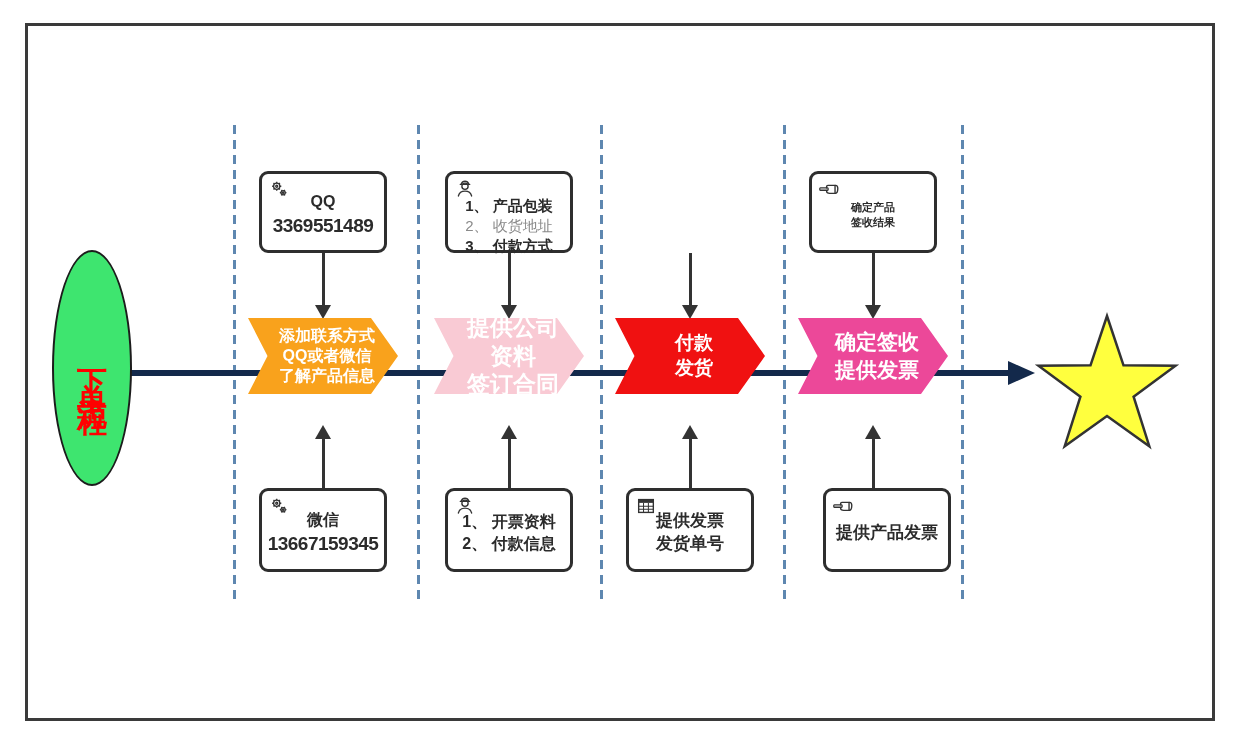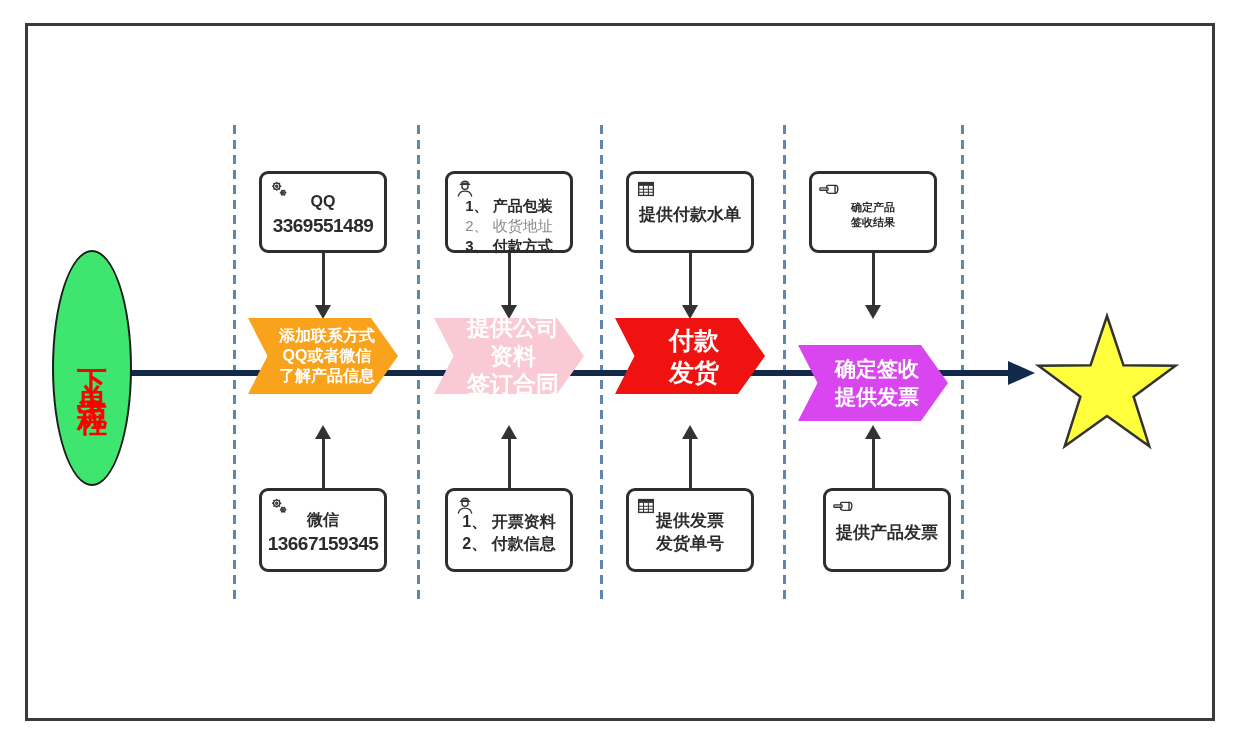--- a/index.html
+++ b/index.html
@@ -17,21 +17,21 @@
   
   .lane-divider{position:absolute;top:125px;width:3px;height:480px;z-index:0;
     background:repeating-linear-gradient(to bottom,#5e87b0 0 9px,transparent 9px 15px);}
 
   
   .chevron{position:absolute;top:318px;width:150px;height:76px;z-index:3;display:flex;align-items:center;justify-content:center;text-align:center;
     clip-path:polygon(0% 0%,82% 0%,100% 50%,82% 100%,0% 100%,13% 50%);}
   .chevron .chev-text{color:#ffffff;font-weight:bold;line-height:1.25;padding-left:8px;}
   .chev-1 .chev-text{font-size:16px;}
   .chev-2 .chev-text{font-size:23px;}
-  .chev-3 .chev-text{font-size:25px;line-height:1.3;}
+  .chev-3 .chev-text{font-size:19px;line-height:1.3;}
   .chev-4 .chev-text{font-size:21px;line-height:1.35;}
 
   
   .info-box{position:absolute;width:128px;border:3px solid #2e2e2e;border-radius:9px;background:#fff;z-index:4;display:flex;align-items:center;justify-content:center;box-sizing:border-box;}
   .info-box.top{top:171px;height:82px;}
   .info-box.bottom{top:488px;height:84px;}
   .info-box .icon{position:absolute;left:6px;top:4px;width:22px;height:22px;}
   .box-lines{text-align:center;font-size:16px;font-weight:bold;color:#2b2b2b;line-height:1.35;margin-top:6px;width:100%;}
   .box-lines .num{font-size:19px;letter-spacing:-0.5px;}
   .box-lines .muted{color:#8a8a8a;font-weight:normal;}
@@ -150,72 +150,60 @@
         <path d="M6.9 7h10.2"></path>
         <path d="M4.8 19.6c.8-3.4 3.6-5.3 7.2-5.3s6.4 1.9 7.2 5.3"></path>
       </svg>
     </span>
     <div class="box-lines">
       <div>1、 开票资料</div>
       <div>2、 付款信息</div>
     </div>
   </div>
 
-  <div class="info-box top" style="left:626px">
+  <div class="conn-line topc" style="left:688.5px"></div>
+  <div class="arrow-down" style="left:682px"></div>
+  <div class="chevron chev-3" style="left: 615px; background: rgb(240, 17, 17);">
+    <div class="chev-text">
+      <div>付款</div>
+      <div>发货</div>
+    </div>
+  </div>
+  <div class="arrow-up" style="left:682px"></div>
+  <div class="conn-line botc" style="left:688.5px"></div>
+  <div class="info-box bottom" style="left:626px">
     <span class="icon">
       <svg viewBox="0 0 24 24">
         <rect x="4" y="5" width="16" height="14" fill="none" stroke="#333" stroke-width="1.5"></rect>
         <rect x="4" y="5" width="16" height="3.6" fill="#333"></rect>
         <path d="M4 12.2h16M4 15.6h16M9.3 8.6v10.4M14.6 8.6v10.4" stroke="#333" stroke-width="1.1"></path>
       </svg>
     </span>
     <div class="box-lines" style="font-size:17px;">
-      <div>提供付款水单</div>
-    </div>
-  </div>
-  <div class="conn-line topc" style="left:688.5px"></div>
-  <div class="arrow-down" style="left:682px"></div>
-  <div class="chevron chev-3" style="left: 615px; background: rgb(240, 17, 17);">
-    <div class="chev-text">
-      <div>付款</div>
-      <div>发货</div>
-    </div>
-  </div>
-  <div class="arrow-up" style="left:682px"></div>
-  <div class="conn-line botc" style="left:688.5px"></div>
-  <div class="info-box bottom" style="left:626px">
-    <span class="icon">
-      <svg viewBox="0 0 24 24">
-        <rect x="4" y="5" width="16" height="14" fill="none" stroke="#333" stroke-width="1.5"></rect>
-        <rect x="4" y="5" width="16" height="3.6" fill="#333"></rect>
-        <path d="M4 12.2h16M4 15.6h16M9.3 8.6v10.4M14.6 8.6v10.4" stroke="#333" stroke-width="1.1"></path>
-      </svg>
-    </span>
-    <div class="box-lines" style="font-size:17px;">
       <div>提供发票</div>
       <div>发货单号</div>
     </div>
   </div>
 
   <div class="info-box top" style="left:809px">
     <span class="icon">
       <svg viewBox="0 0 24 24" fill="none" stroke="#333" stroke-width="1.5" stroke-linecap="round" stroke-linejoin="round">
         <path d="M2.6 13.4c-.9 0-.9-2.6 0-2.6h7.8c.9 0 .9 2.6 0 2.6z"></path>
         <path d="M9.4 10.8V9.2c0-.7.6-1.2 1.4-1.2h8.4c1.6 0 2.4 1.3 2.4 3.4 0 2.6-.9 5.4-3 5.4h-5.9c-1.5 0-3.3-.8-3.3-2.3"></path>
         <path d="M18.6 8v8.8"></path>
       </svg>
     </span>
     <div class="box-lines" style="font-size:11px;">
       <div>确定产品</div>
       <div>签收结果</div>
     </div>
   </div>
   <div class="conn-line topc" style="left:871.5px"></div>
   <div class="arrow-down" style="left:865px"></div>
-  <div class="chevron chev-4" style="left: 798px; background: #d946ef; margin-top: 27px;">
+  <div class="chevron chev-4" style="left: 798px; background: #ec4899;">
     <div class="chev-text">
       <div>确定签收</div>
       <div>提供发票</div>
     </div>
   </div>
   <div class="arrow-up" style="left:865px"></div>
   <div class="conn-line botc" style="left:871.5px"></div>
   <div class="info-box bottom" style="left:823px">
     <span class="icon">
       <svg viewBox="0 0 24 24" fill="none" stroke="#333" stroke-width="1.5" stroke-linecap="round" stroke-linejoin="round">

